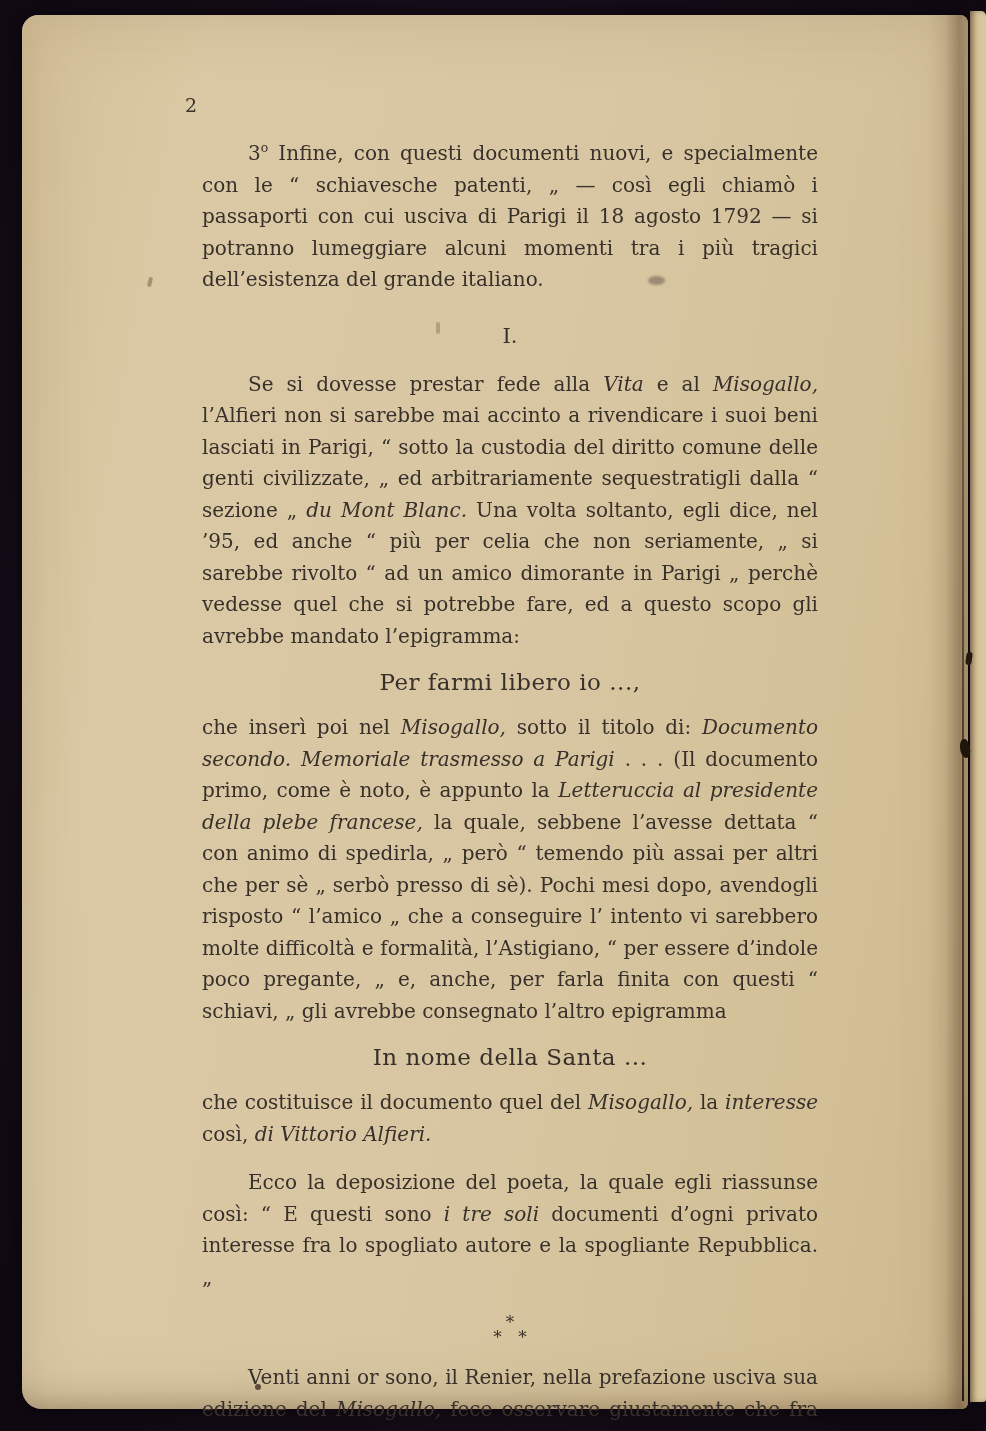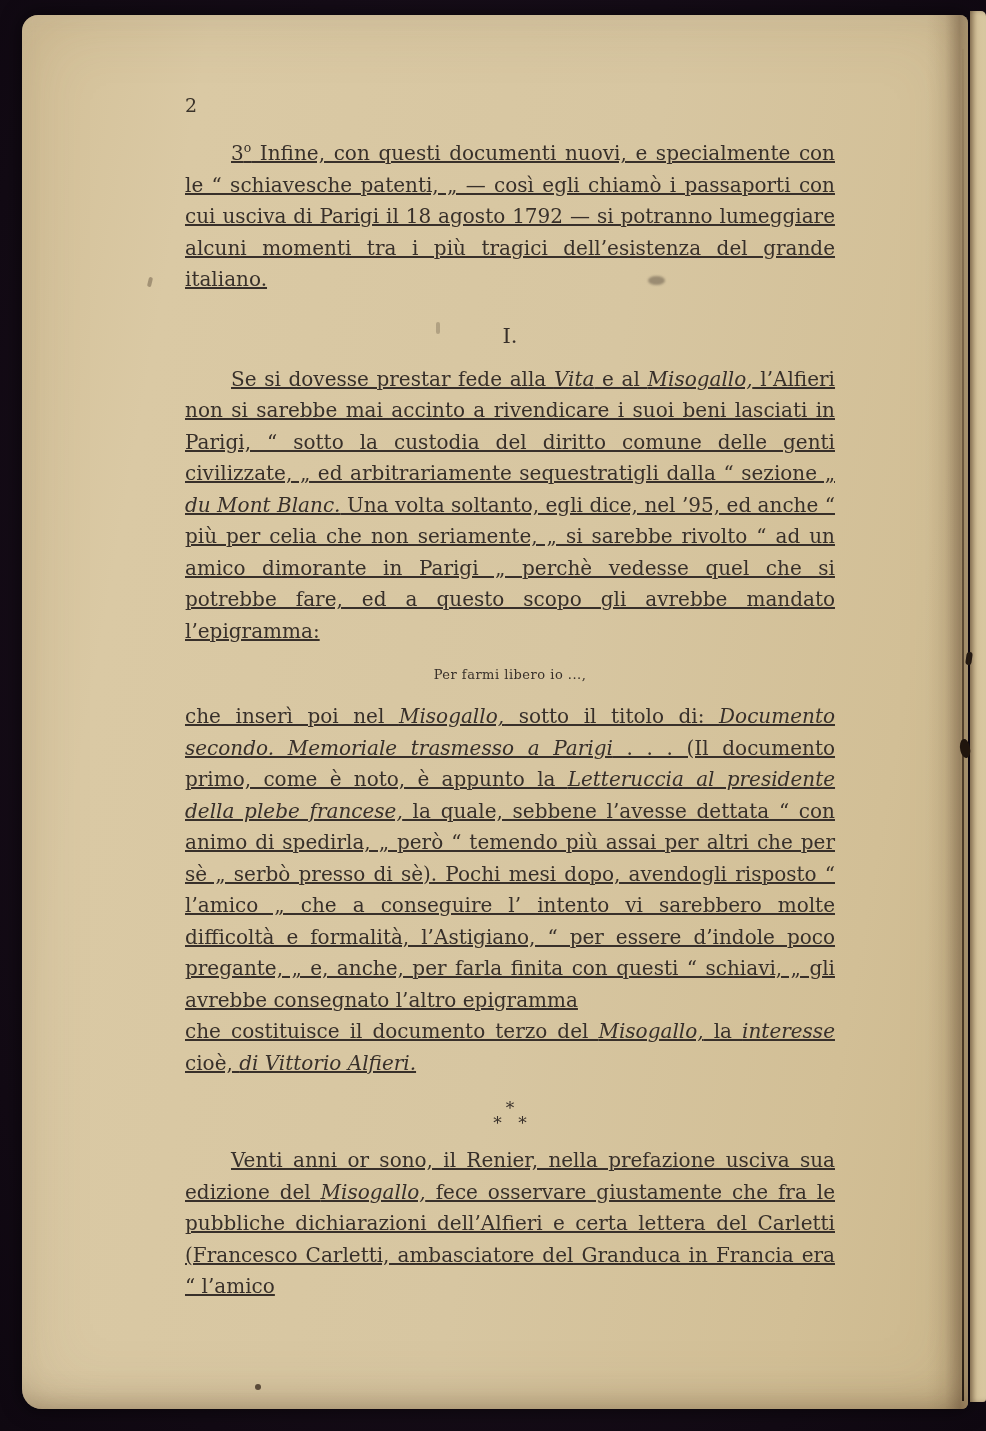--- a/index.html
+++ b/index.html
@@ -46,24 +46,24 @@
     position:absolute;left:185px;top:94px;width:650px;
     color:#38302a;font-size:20px;line-height:31.5px;text-align:justify;
   }
   .running-head{
     display:flex;align-items:baseline;
     font-size:15.5px;line-height:22px;letter-spacing:1.8px;color:#3b332a;
     margin-bottom:22px;text-align:left;
   }
   .running-head .pagenum{font-size:19px;letter-spacing:0;flex:0 0 auto;}
   .running-head .title{flex:1;text-align:center;white-space:nowrap;}
-  p.para{margin:0;text-decoration:underline;}
+  p.para{margin:17px;}
   p.indent{text-indent:46px;}
   .heading{text-align:center;font-size:21px;line-height:32px;margin:24px 0 12px;}
-  .verse{text-align:center;font-size:13px;line-height:26px;margin:15px 0 13px;letter-spacing:0.5px;}
+  .verse{text-align:center;font-size:23px;line-height:26px;margin:15px 0 13px;letter-spacing:0.5px;}
   .divider{text-align:center;margin:22px 0 14px;font-size:17px;line-height:15px;}
   .divider .row-bottom{word-spacing:11px;}
   .divider span{display:block;}
   sup{font-size:0.62em;vertical-align:super;line-height:0;}
   em{font-style:italic;}
 </style>
 </head>
 <body>
 
 <div class="scan">
@@ -88,23 +88,25 @@
     <p class="para indent"><span>3</span><sup>o</sup><span> Infine, con questi documenti nuovi, e specialmente con le “ schiavesche patenti, „ — così egli chiamò i passaporti con cui usciva di Parigi il 18 agosto 1792 — si potranno lumeggiare alcuni momenti tra i più tragici dell’esistenza del grande italiano.</span></p>
 
     <div class="heading">I.</div>
 
     <p class="para indent"><span>Se si dovesse prestar fede alla </span><em>Vita</em><span> e al </span><em>Misogallo,</em><span> l’Alfieri non si sarebbe mai accinto a rivendicare i suoi beni lasciati in Parigi, “ sotto la custodia del diritto comune delle genti civilizzate, „ ed arbitrariamente sequestratigli dalla “ sezione „ </span><em>du Mont Blanc.</em><span> Una volta soltanto, egli dice, nel ’95, ed anche “ più per celia che non seriamente, „ si sarebbe rivolto “ ad un amico dimorante in Parigi „ perchè vedesse quel che si potrebbe fare, ed a questo scopo gli avrebbe mandato l’epigramma:</span></p>
 
     <div class="verse">Per farmi libero io ...,</div>
 
     <p class="para"><span>che inserì poi nel </span><em>Misogallo,</em><span> sotto il titolo di: </span><em>Documento secondo. Memoriale trasmesso a Parigi</em><span> . . . (Il documento primo, come è noto, è appunto la </span><em>Letteruccia al presidente della plebe francese,</em><span> la quale, sebbene l’avesse dettata “ con animo di spedirla, „ però “ temendo più assai per altri che per sè „ serbò presso di sè). Pochi mesi dopo, avendogli risposto “ l’amico „ che a conseguire l’ intento vi sarebbero molte difficoltà e formalità, l’Astigiano, “ per essere d’indole poco pregante, „ e, anche, per farla finita con questi “ schiavi, „ gli avrebbe consegnato l’altro epigramma</span></p>
 
+    <div class="verse">In nome della Santa ...</div>
 
-    <p class="para"><span>che costituisce il documento terzo del </span><em>Misogallo,</em><span> la </span><em>interesse</em><span> cioè, </span><em>di Vittorio Alfieri.</em></p>
+    <p class="para"><span>che costituisce il documento quel del </span><em>Misogallo,</em><span> la </span><em>interesse</em><span> così, </span><em>di Vittorio Alfieri.</em></p>
 
+    <p class="para indent"><span>Ecco la deposizione del poeta, la quale egli riassunse così: “ E questi sono </span><em>i tre soli</em><span> documenti d’ogni privato interesse fra lo spogliato autore e la spogliante Repubblica. „</span></p>
 
     <div class="divider">
       <span class="row-top">*</span>
       <span class="row-bottom">* *</span>
     </div>
 
     <p class="para indent"><span>Venti anni or sono, il Renier, nella prefazione usciva sua edizione del </span><em>Misogallo,</em><span> fece osservare giustamente che fra le pubbliche dichiarazioni dell’Alfieri e certa lettera del Carletti (Francesco Carletti, ambasciatore del Granduca in Francia era “ l’amico</span></p>
   </div>
 </div>
 

